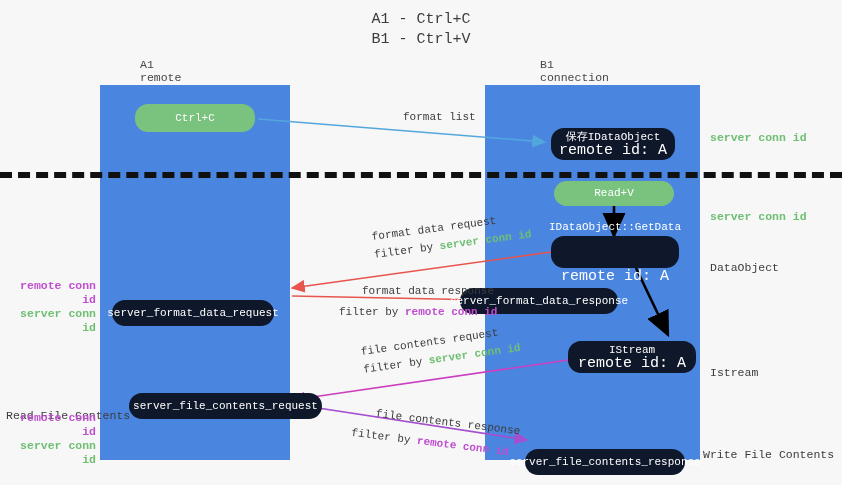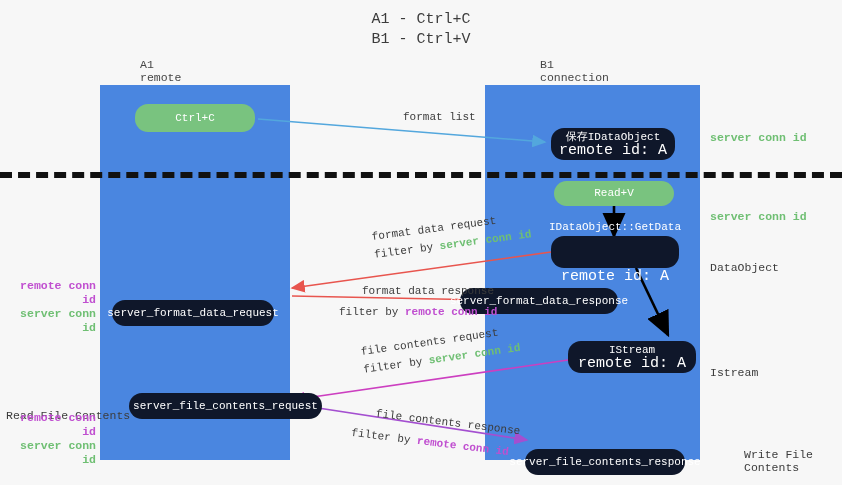--- a/index.html
+++ b/index.html
@@ -177,21 +177,21 @@
 
   <div class="abs" style="left:355px;top:404px;transform:rotate(7deg);transform-origin:left top;">
     <div class="cap" style="margin-left:22px;">file contents response</div>
     <div class="cap" style="margin-top:8px;"><span>filter by </span><b class="purple-txt">remote conn id</b></div>
   </div>
 
   <div class="abs side green-txt" style="left:710px;top:131px;">server conn id</div>
   <div class="abs side green-txt" style="left:710px;top:210px;">server conn id</div>
   <div class="abs right-label" style="left:710px;top:245px;">DataObject</div>
   <div class="abs right-label" style="left:710px;top:350px;">Istream</div>
-  <div class="abs right-label" style="left:744px;top:432px;">Write File Contents</div>
+  <div class="abs right-label" style="left:703px;top:432px;">Write File Contents</div>
 
   <div class="abs side" style="left:8px;top:279px;width:88px;text-align:right;">
     <div class="purple-txt">remote conn id</div>
     <div class="green-txt">server conn id</div>
   </div>
 
   <div class="abs right-label" style="left:6px;top:393px;">Read File Contents</div>
 
   <div class="abs side" style="left:8px;top:411px;width:88px;text-align:right;">
     <div class="purple-txt">remote conn id</div>

